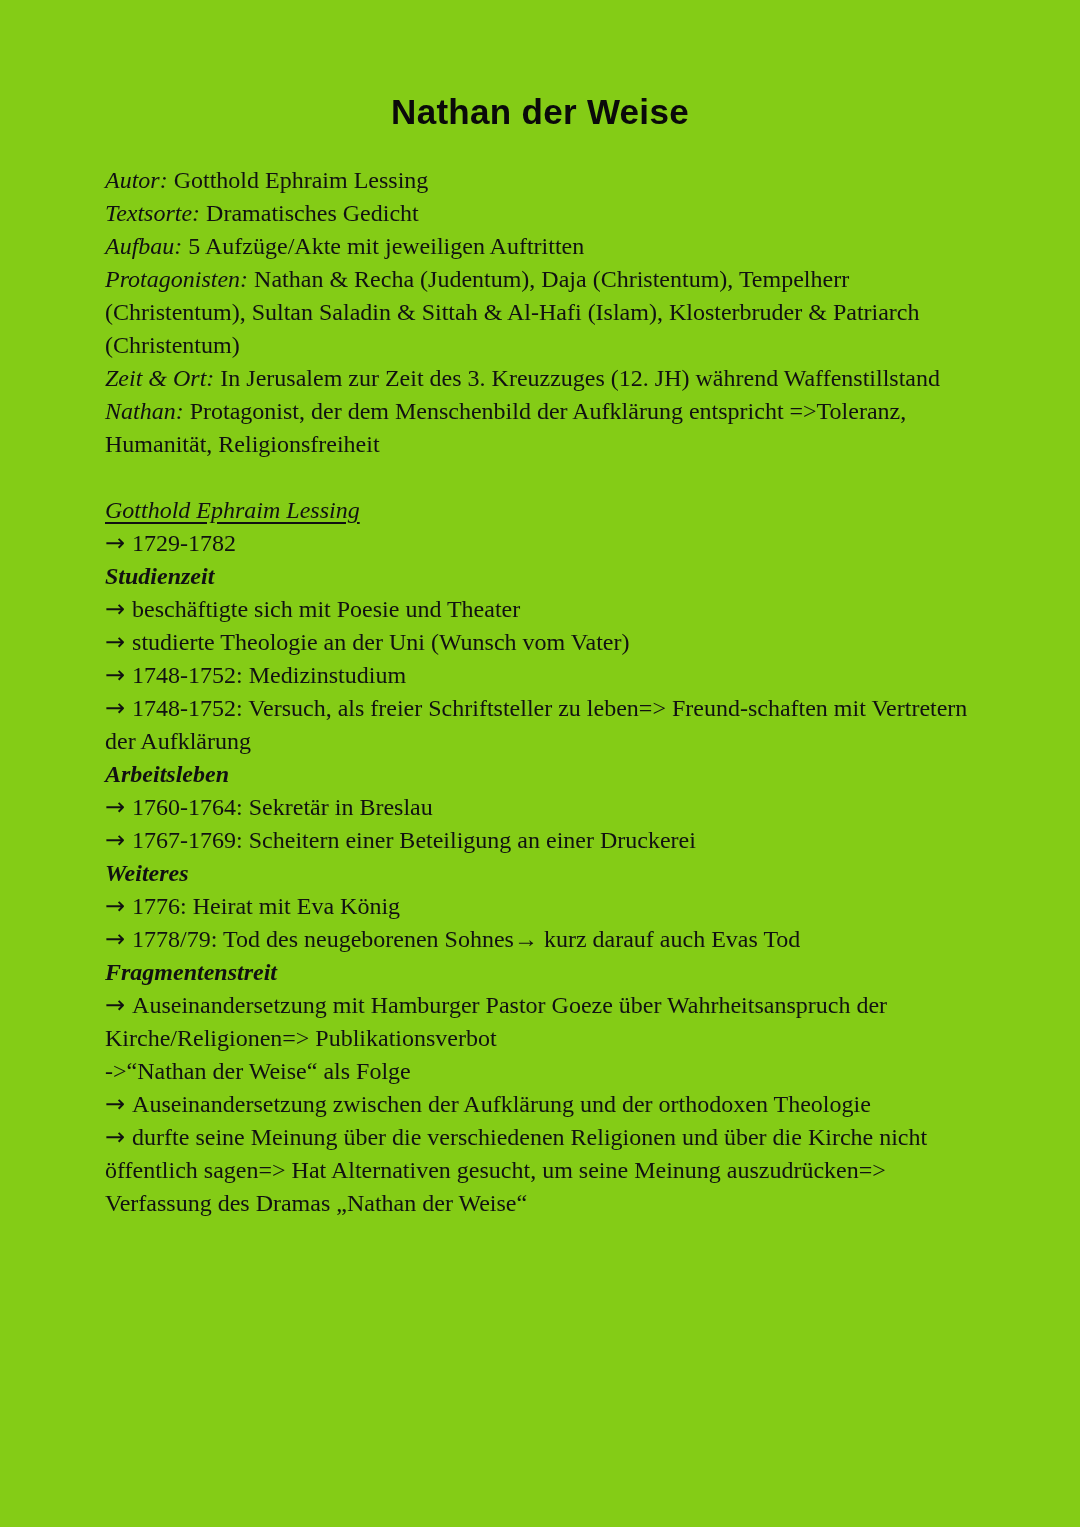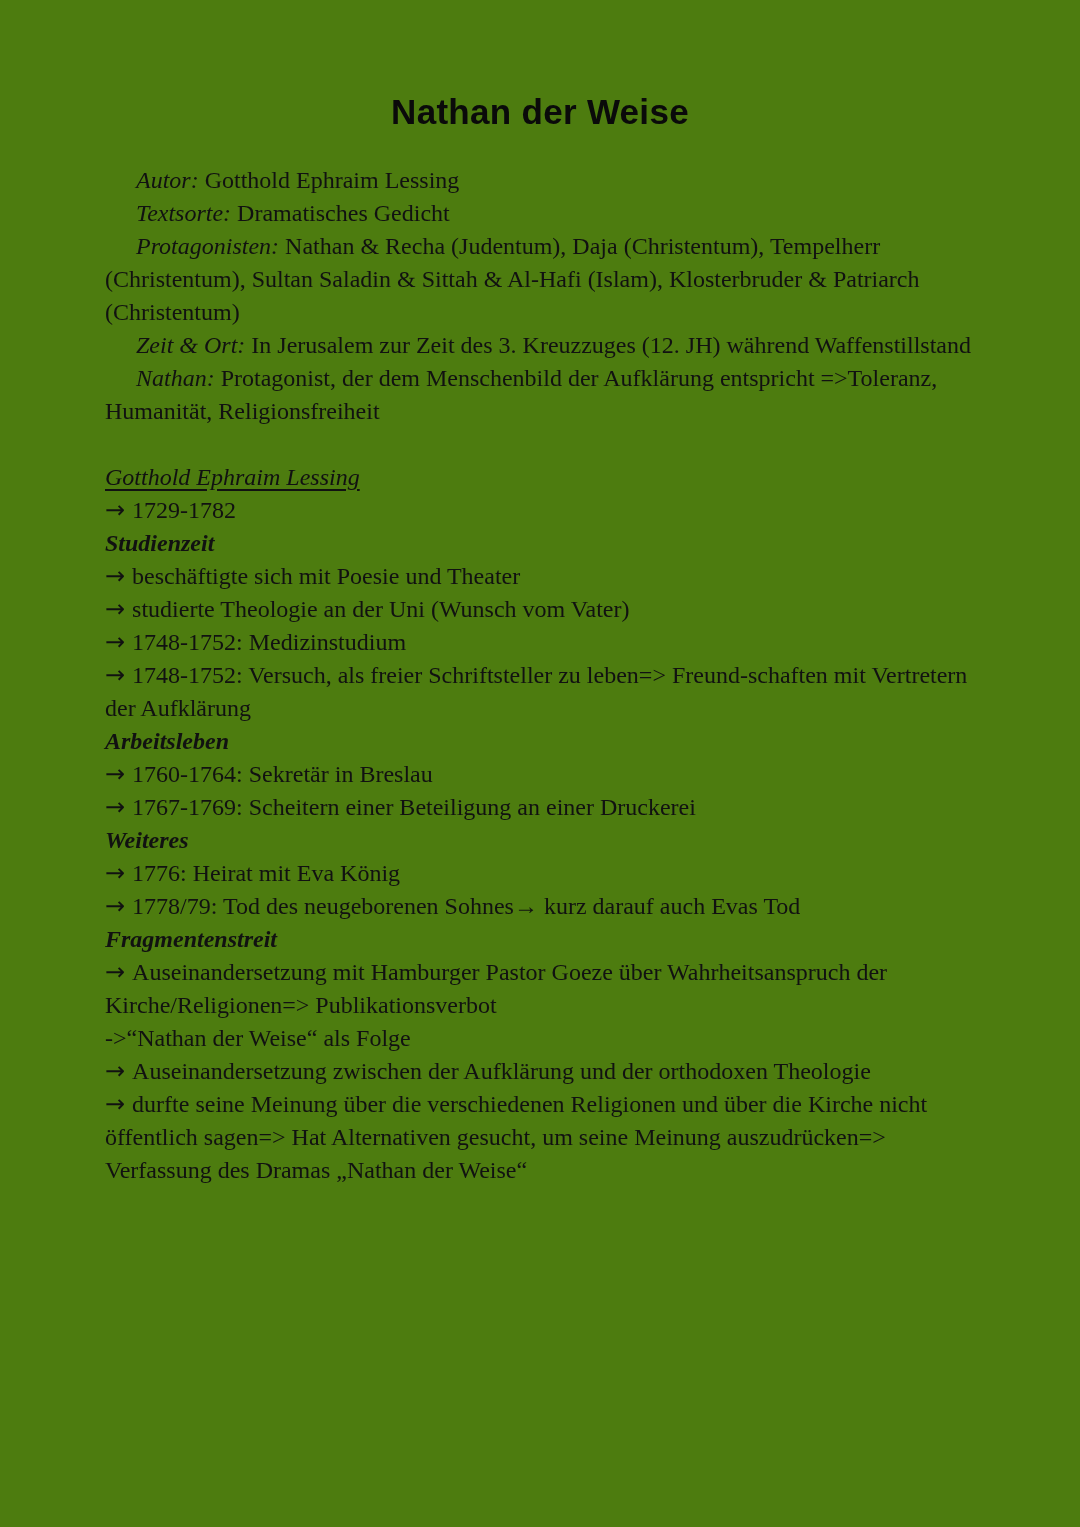--- a/index.html
+++ b/index.html
@@ -5,21 +5,21 @@
   html, body {
     margin: 0;
     padding: 0;
     background: #ffffff;
   }
   .page {
     position: relative;
     width: 1080px;
     min-height: 1527px;
     margin: 0 auto;
-    background: #4d7c0f;
+    background: #84cc16;
     box-sizing: border-box;
     padding: 92px 105px 60px 105px;
     font-family: "Liberation Serif", serif;
     font-size: 24px;
     line-height: 33px;
     color: #111111;
   }
   .title {
     font-family: "Liberation Sans", "DejaVu Sans", sans-serif;
     font-weight: 700;
@@ -29,21 +29,20 @@
     margin: 0 0 32px 0;
     color: #0a0a0a;
     letter-spacing: 0.3px;
   }
   p.line {
     margin: 0;
     padding: 0;
   }
   .meta-label {
     font-style: italic;
-    margin-left: 31px;
   }
   .section-heading {
     font-style: italic;
     text-decoration: underline;
     text-underline-offset: 4px;
   }
   .subheading {
     font-weight: 700;
     font-style: italic;
   }
@@ -59,20 +58,21 @@
   }
 </style>
 </head>
 <body>
 
 <div class="page">
   <h1 class="title">Nathan der Weise</h1>
   <div>
       <p class="line meta-line"><span class="meta-label">Autor:</span> <span class="meta-text">Gotthold Ephraim Lessing</span></p>
       <p class="line meta-line"><span class="meta-label">Textsorte:</span> <span class="meta-text">Dramatisches Gedicht</span></p>
+      <p class="line meta-line"><span class="meta-label">Aufbau:</span> <span class="meta-text">5 Aufzüge/Akte mit jeweiligen Auftritten</span></p>
       <p class="line meta-line"><span class="meta-label">Protagonisten:</span> <span class="meta-text">Nathan &amp; Recha (Judentum), Daja (Christentum), Tempelherr (Christentum), Sultan Saladin &amp; Sittah &amp; Al-Hafi (Islam), Klosterbruder &amp; Patriarch (Christentum)</span></p>
       <p class="line meta-line"><span class="meta-label">Zeit &amp; Ort:</span> <span class="meta-text">In Jerusalem zur Zeit des 3. Kreuzzuges (12. JH) während Waffenstillstand</span></p>
       <p class="line meta-line"><span class="meta-label">Nathan:</span> <span class="meta-text">Protagonist, der dem Menschenbild der Aufklärung entspricht =&gt;Toleranz, Humanität, Religionsfreiheit</span></p>
       <div class="spacer"></div>
       <p class="line section-heading">Gotthold Ephraim Lessing</p>
       <p class="line arrow-line"><span class="arrow">→</span><span class="arrow-text">1729-1782</span></p>
       <p class="line subheading">Studienzeit</p>
       <p class="line arrow-line"><span class="arrow">→</span><span class="arrow-text">beschäftigte sich mit Poesie und Theater</span></p>
       <p class="line arrow-line"><span class="arrow">→</span><span class="arrow-text">studierte Theologie an der Uni (Wunsch vom Vater)</span></p>
       <p class="line arrow-line"><span class="arrow">→</span><span class="arrow-text">1748-1752: Medizinstudium</span></p>

